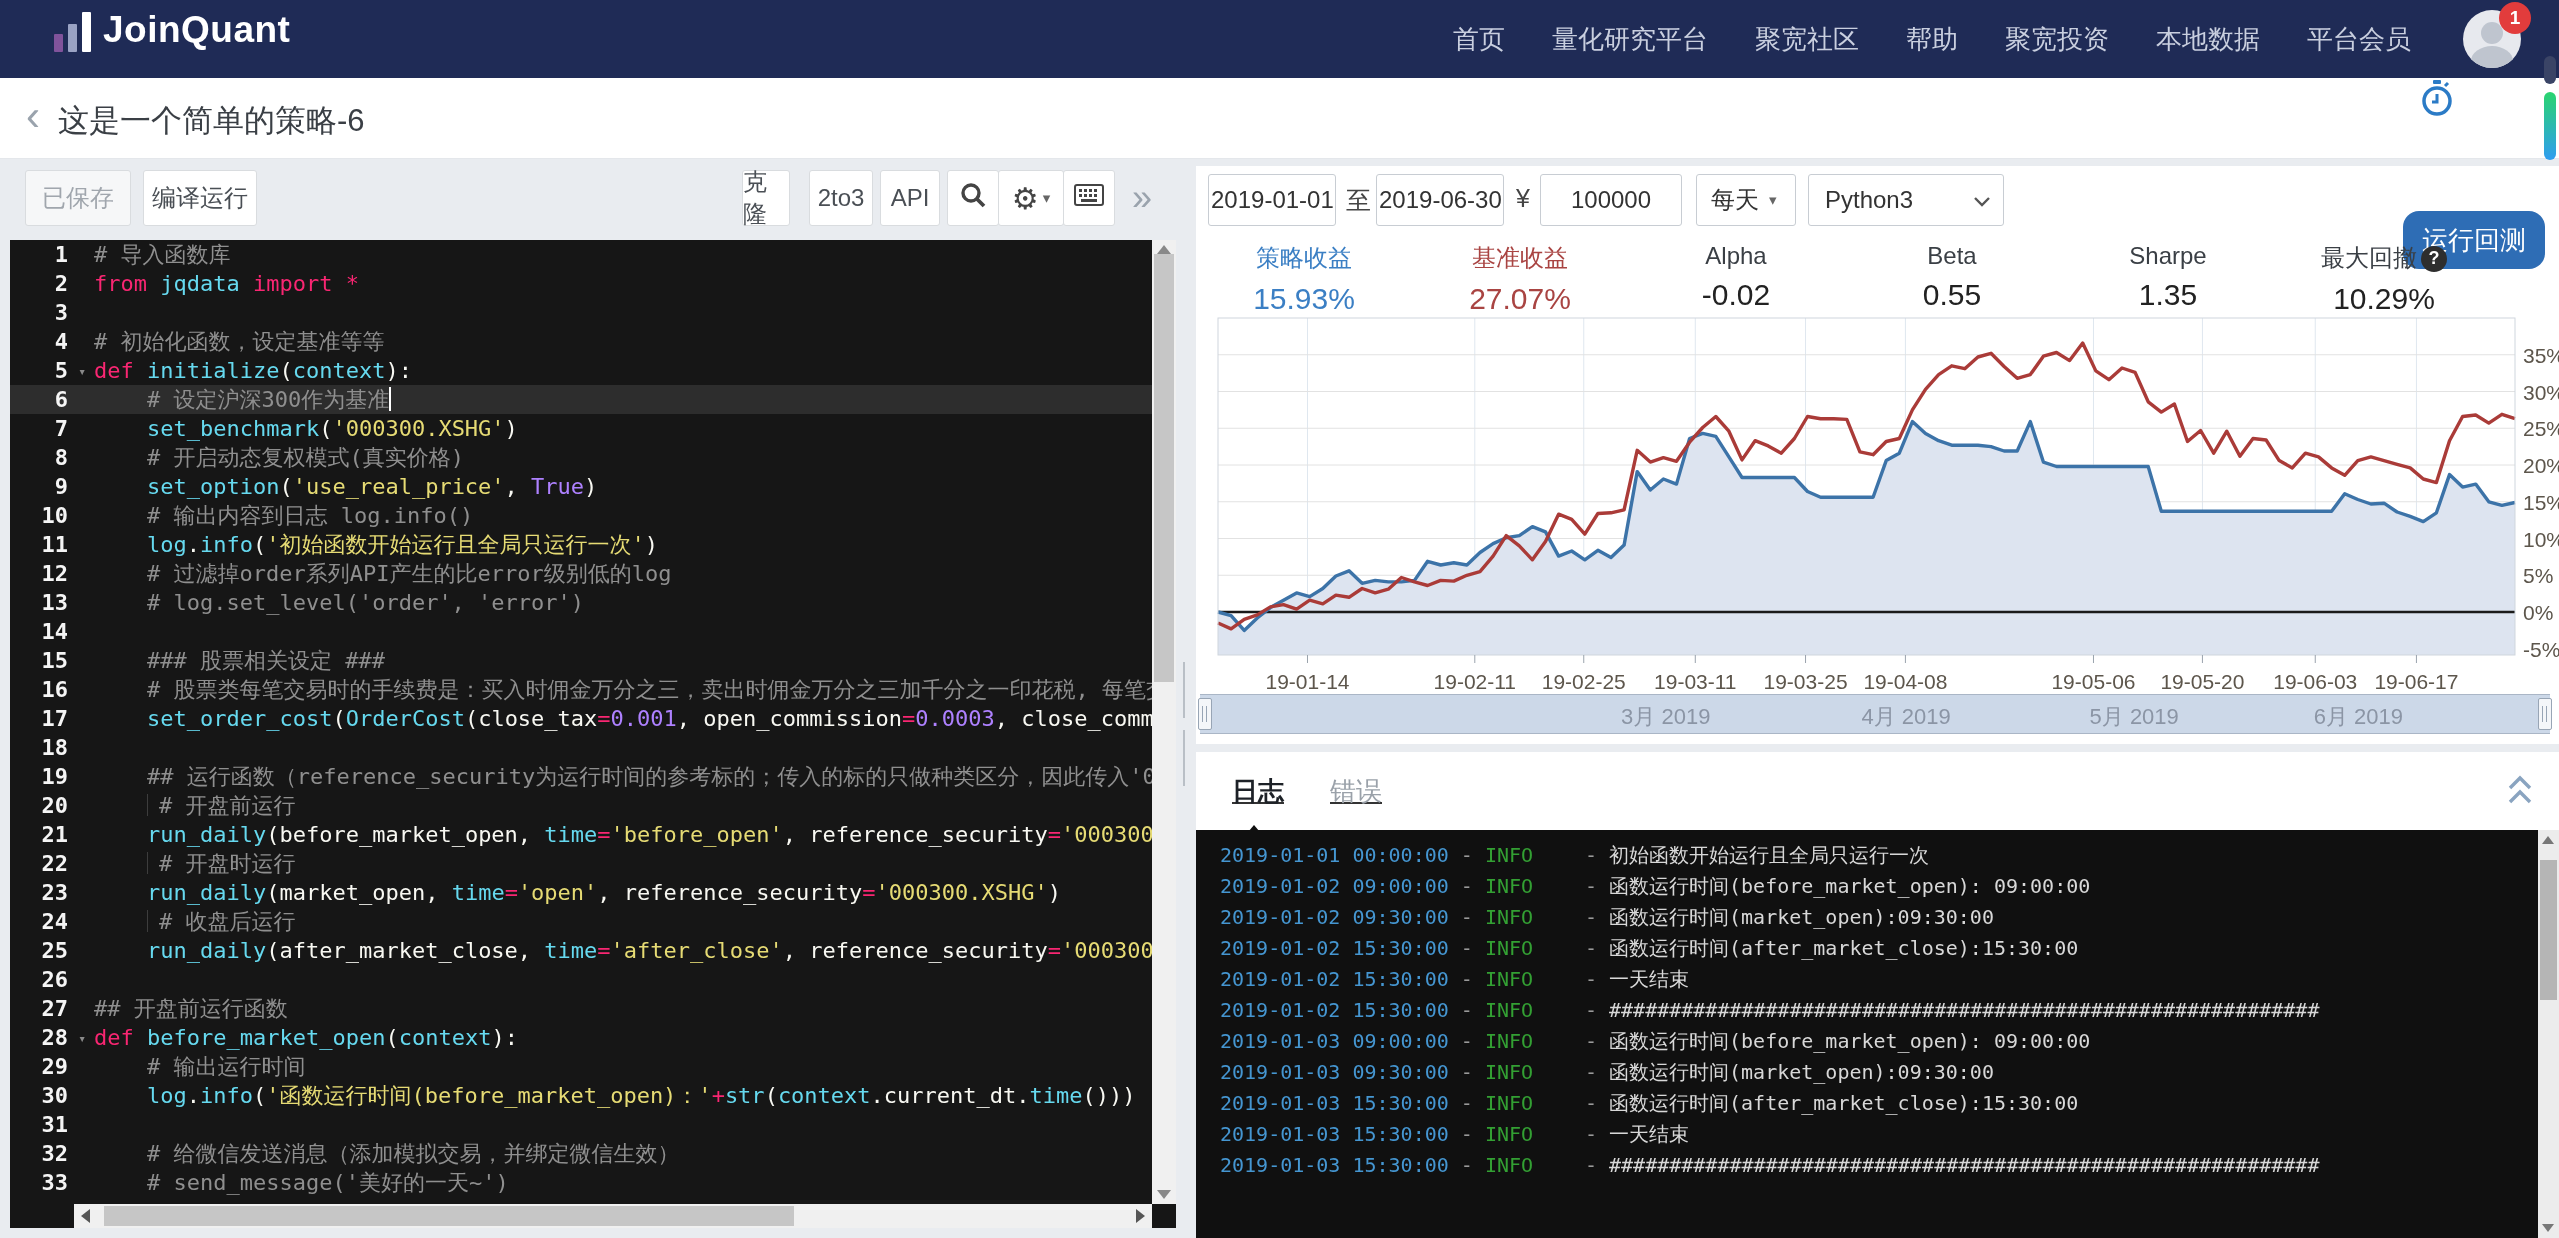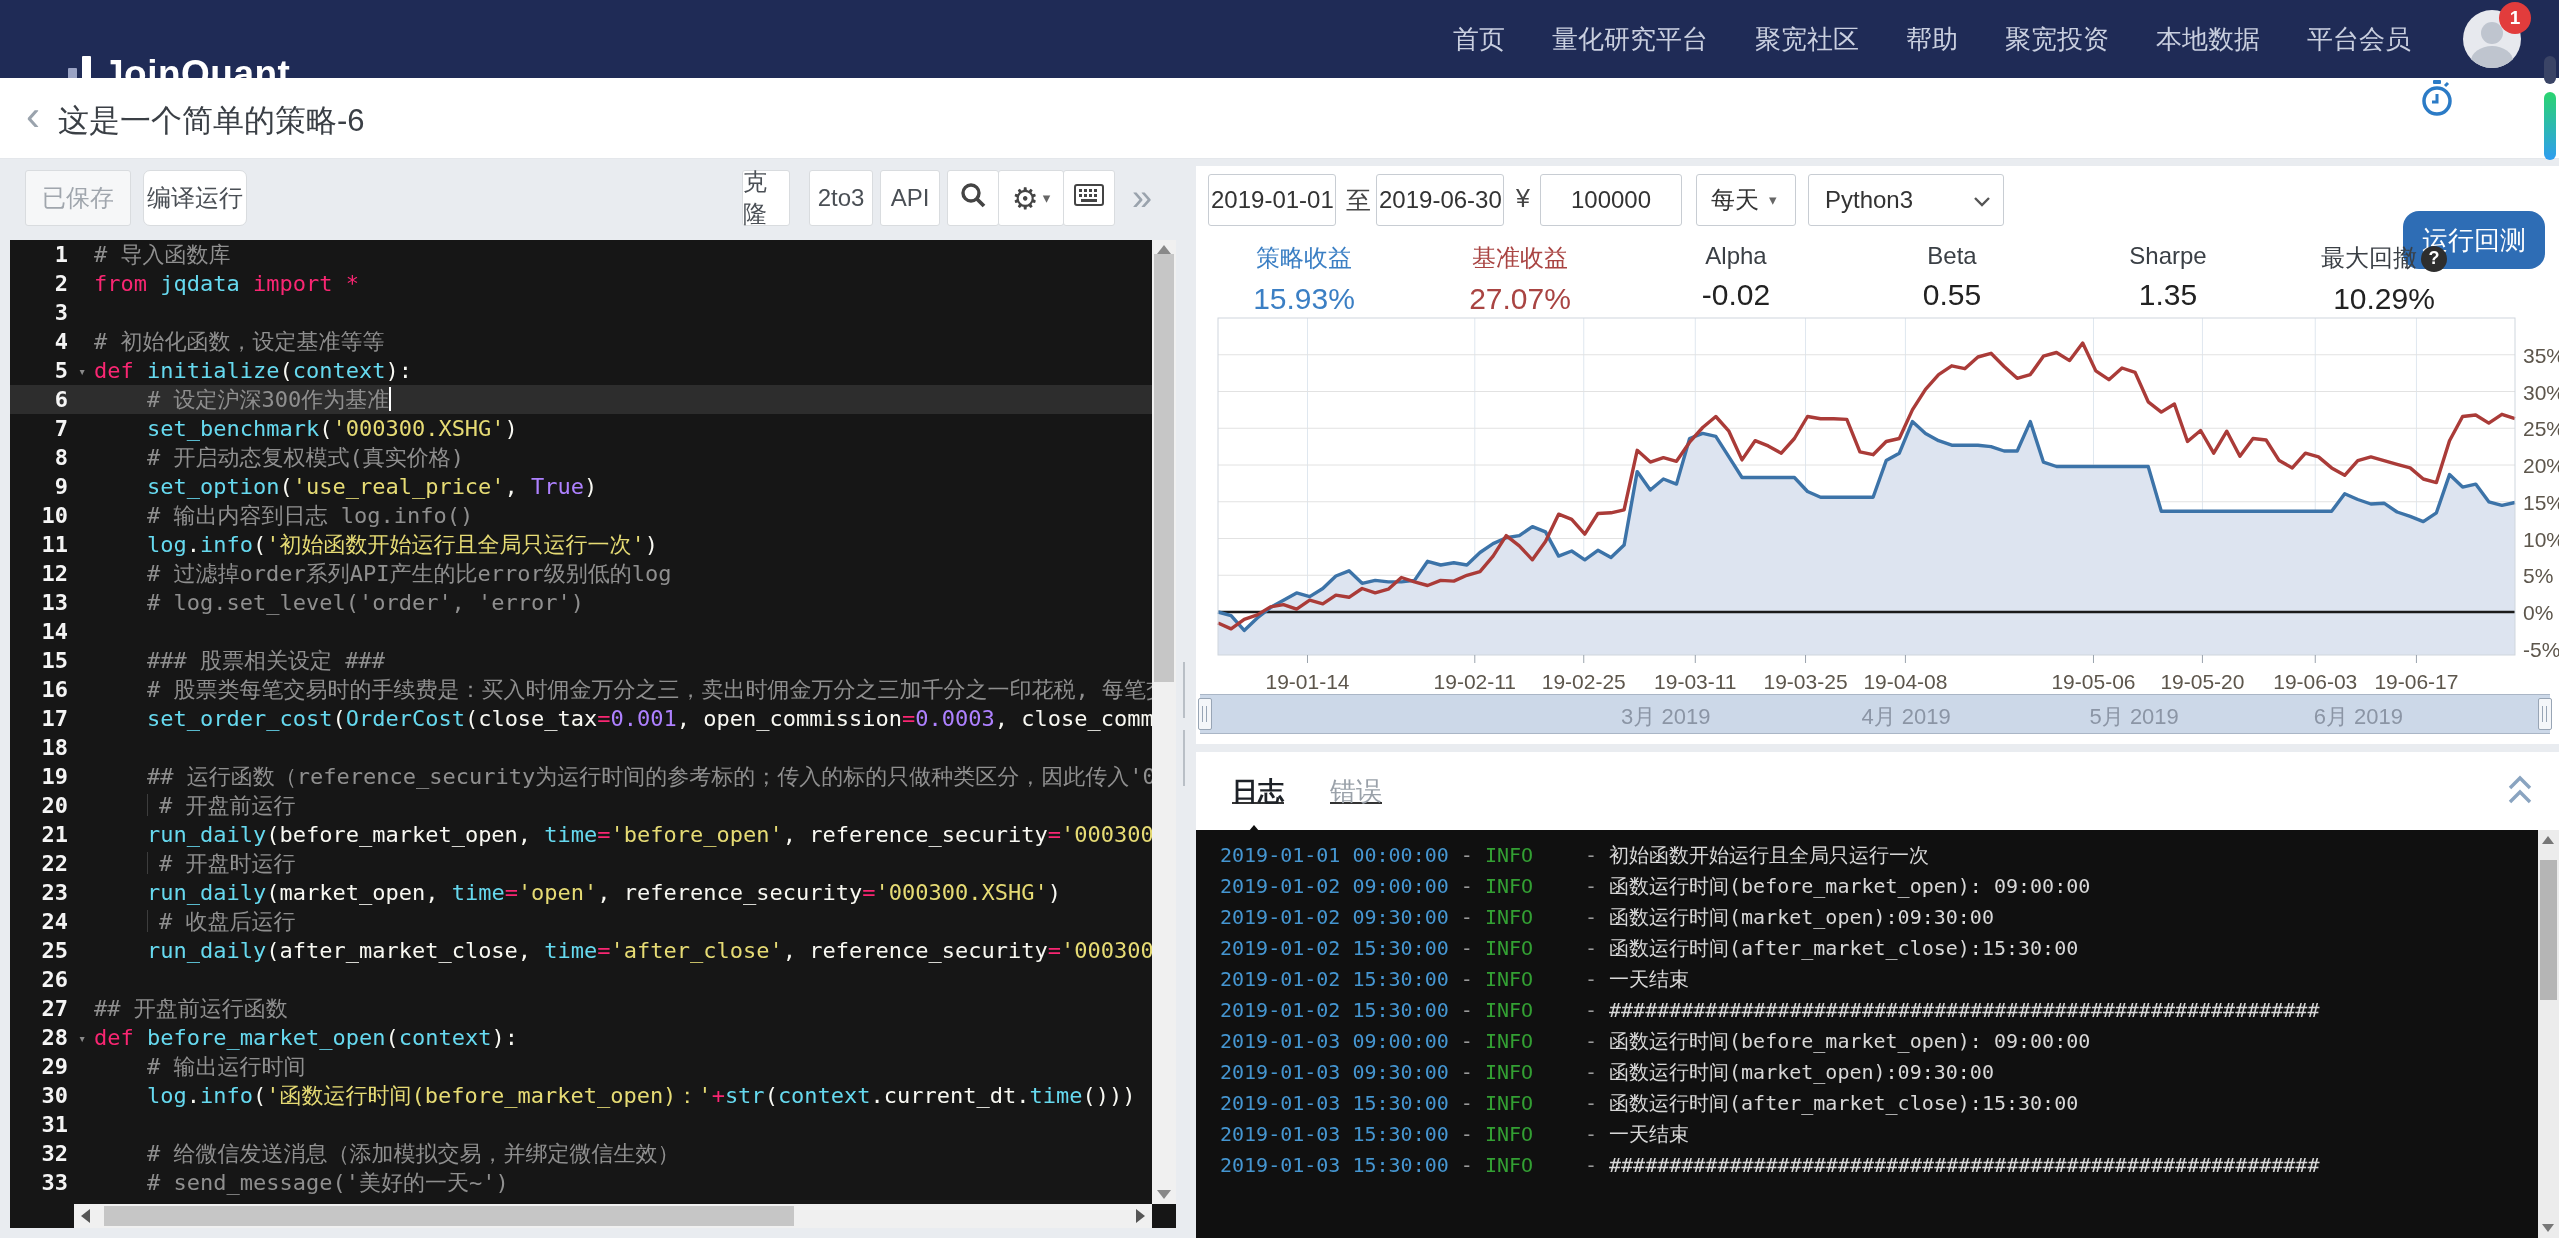--- a/index.html
+++ b/index.html
@@ -2,21 +2,21 @@
 <html><head>
 <meta charset="utf-8">
 <style>
   html,body{margin:0;padding:0;}
   body{width:2559px;height:1238px;overflow:hidden;background:#e9ecf0;
        font-family:"Liberation Sans",sans-serif;color:#333;position:relative;}
   .abs{position:absolute;}
 
   
   #navbar{left:0;top:0;width:2559px;height:78px;background:#1f2b56;}
-  #logo{left:54px;top:8px;display:flex;align-items:flex-end;gap:12px;margin-top:44px;}
+  #logo{left:54px;top:8px;display:flex;align-items:flex-end;gap:12px;}
   #logo-bars{display:flex;align-items:flex-end;gap:5px;height:44px;}
   #logo-bars i{display:block;width:9px;border-radius:1px;}
   #logo-text{color:#fff;font-size:37px;font-weight:bold;letter-spacing:0.5px;line-height:44px;}
   #nav-items{right:148px;top:0;height:78px;display:flex;align-items:center;gap:47px;}
   .nav-item{color:#c9cfdf;font-size:26px;cursor:pointer;white-space:nowrap;}
   #avatar{right:38px;top:10px;width:58px;height:58px;}
   #avatar-circle{width:58px;height:58px;border-radius:50%;background:#e7e9ee;overflow:hidden;position:relative;}
   #avatar-circle .head{position:absolute;left:18px;top:12px;width:22px;height:22px;border-radius:50%;background:#bfc5cf;}
   #avatar-circle .bodyp{position:absolute;left:8px;top:36px;width:42px;height:30px;border-radius:50% 50% 0 0;background:#bfc5cf;}
   #avatar-badge{position:absolute;right:-10px;top:-8px;min-width:32px;height:32px;border-radius:16px;
@@ -31,21 +31,21 @@
   .tb-tab.active{color:#2b7bc6;border-bottom:3px solid #2b7bc6;padding-top:3px;}
   .tb-tab.disabled{color:#b9bfc7;}
   .tb-tab.normal{color:#3a3f45;}
   .tb-divider{width:1px;height:34px;background:#d9dde2;}
   #stopwatch-icon{width:34px;height:40px;position:relative;}
 
   
   .tool-btn{position:absolute;top:170px;height:56px;background:#fff;border:1px solid #d9dcdf;border-radius:3px;
      display:flex;align-items:center;justify-content:center;font-size:24px;color:#4a4f55;cursor:pointer;box-sizing:border-box;}
   #btn-saved{left:25px;width:106px;background:#f6f7f8;color:#a0a6ad;}
-  #btn-compile{left:143px;width:104px;border-radius:7px;}
+  #btn-compile{left:143px;width:114px;}
   #btn-clone{left:742px;width:48px;}
   #btn-2to3{left:809px;width:64px;}
   #btn-api{left:880px;width:60px;}
   #btn-search{left:947px;width:52px;}
   #btn-gear{left:998px;width:66px;gap:4px;}
   #btn-kbd{left:1063px;width:52px;}
   #btn-more{left:1120px;width:44px;border:none;background:transparent;color:#9aa3ad;font-size:36px;}
   .gear-glyph{font-family:"DejaVu Sans",sans-serif;font-size:30px;color:#444;}
   .caret-down-sm{font-size:15px;color:#666;}
 

